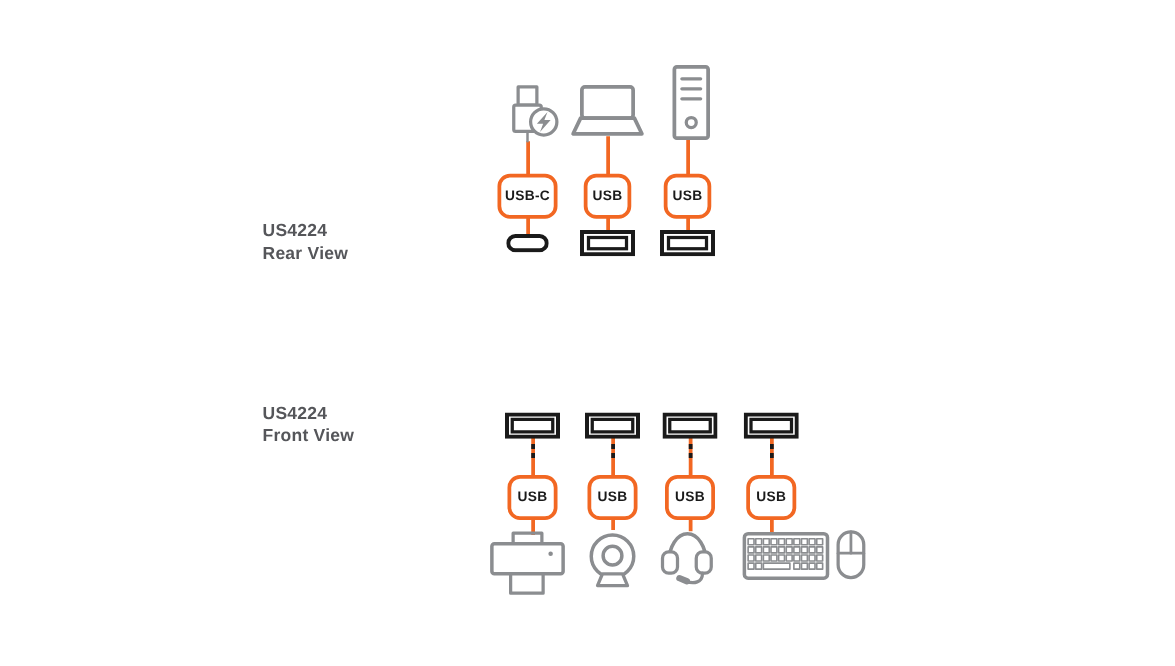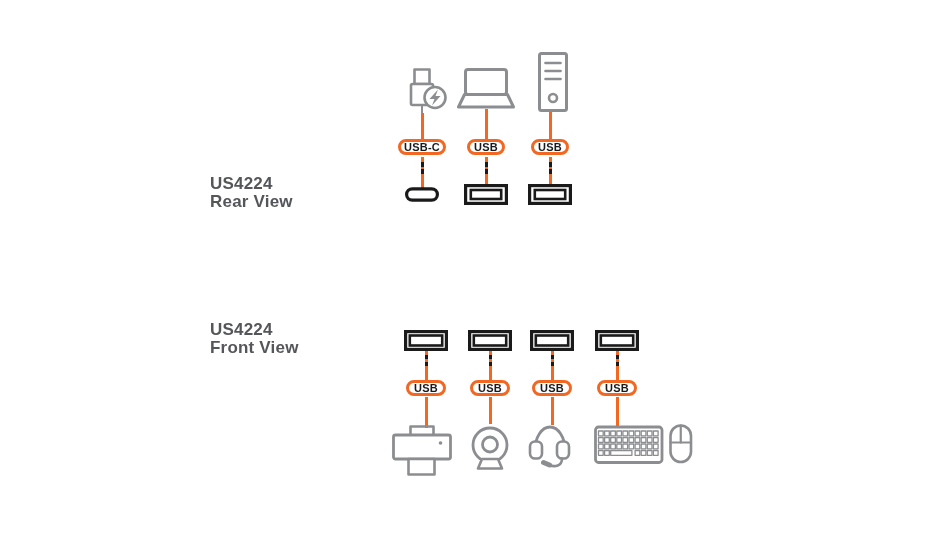--- a/index.html
+++ b/index.html
@@ -9,30 +9,30 @@
     --label-gray:#55565A;
     --ink-black:#1A1A1A;
   }
   html,body{margin:0;padding:0;background:#fff;}
   .stage{
     position:relative;width:940px;height:533px;overflow:hidden;
     background:var(--background,#fff);
     font-family:"Liberation Sans",sans-serif;
   }
   .section-label{
-    position:absolute;font-weight:700;font-size:17px;line-height:18px;
+    position:absolute;font-weight:700;font-size:14px;line-height:18px;
     color:var(--label-gray,#55565A);letter-spacing:.2px;white-space:nowrap;
   }
   .wire{position:absolute;width:3px;background:var(--accent-orange,#F26722);}
   .wire-dash{
     position:absolute;width:3px;height:11.5px;
     background:repeating-linear-gradient(to bottom,var(--ink-black,#1A1A1A) 0 4.5px,transparent 4.5px 7px);
   }
   .badge{
-    position:absolute;height:16px;box-sizing:border-box;
+    position:absolute;height:36px;box-sizing:border-box;
     border:3px solid var(--accent-orange,#F26722);border-radius:10px;background:#fff;
     color:var(--ink-black,#1A1A1A);font-weight:700;font-size:11px;letter-spacing:.2px;
     display:flex;align-items:center;justify-content:center;
   }
   .abs{position:absolute;}
   
   .gs{stroke:var(--icon-gray,#8B8D90);fill:none;stroke-linecap:round;stroke-linejoin:round;}
   .gsw{stroke:var(--icon-gray,#8B8D90);fill:#fff;stroke-linecap:round;stroke-linejoin:round;}
   .gf{fill:var(--icon-gray,#8B8D90);stroke:none;}
   .bs{stroke:var(--ink-black,#1A1A1A);fill:#fff;}

